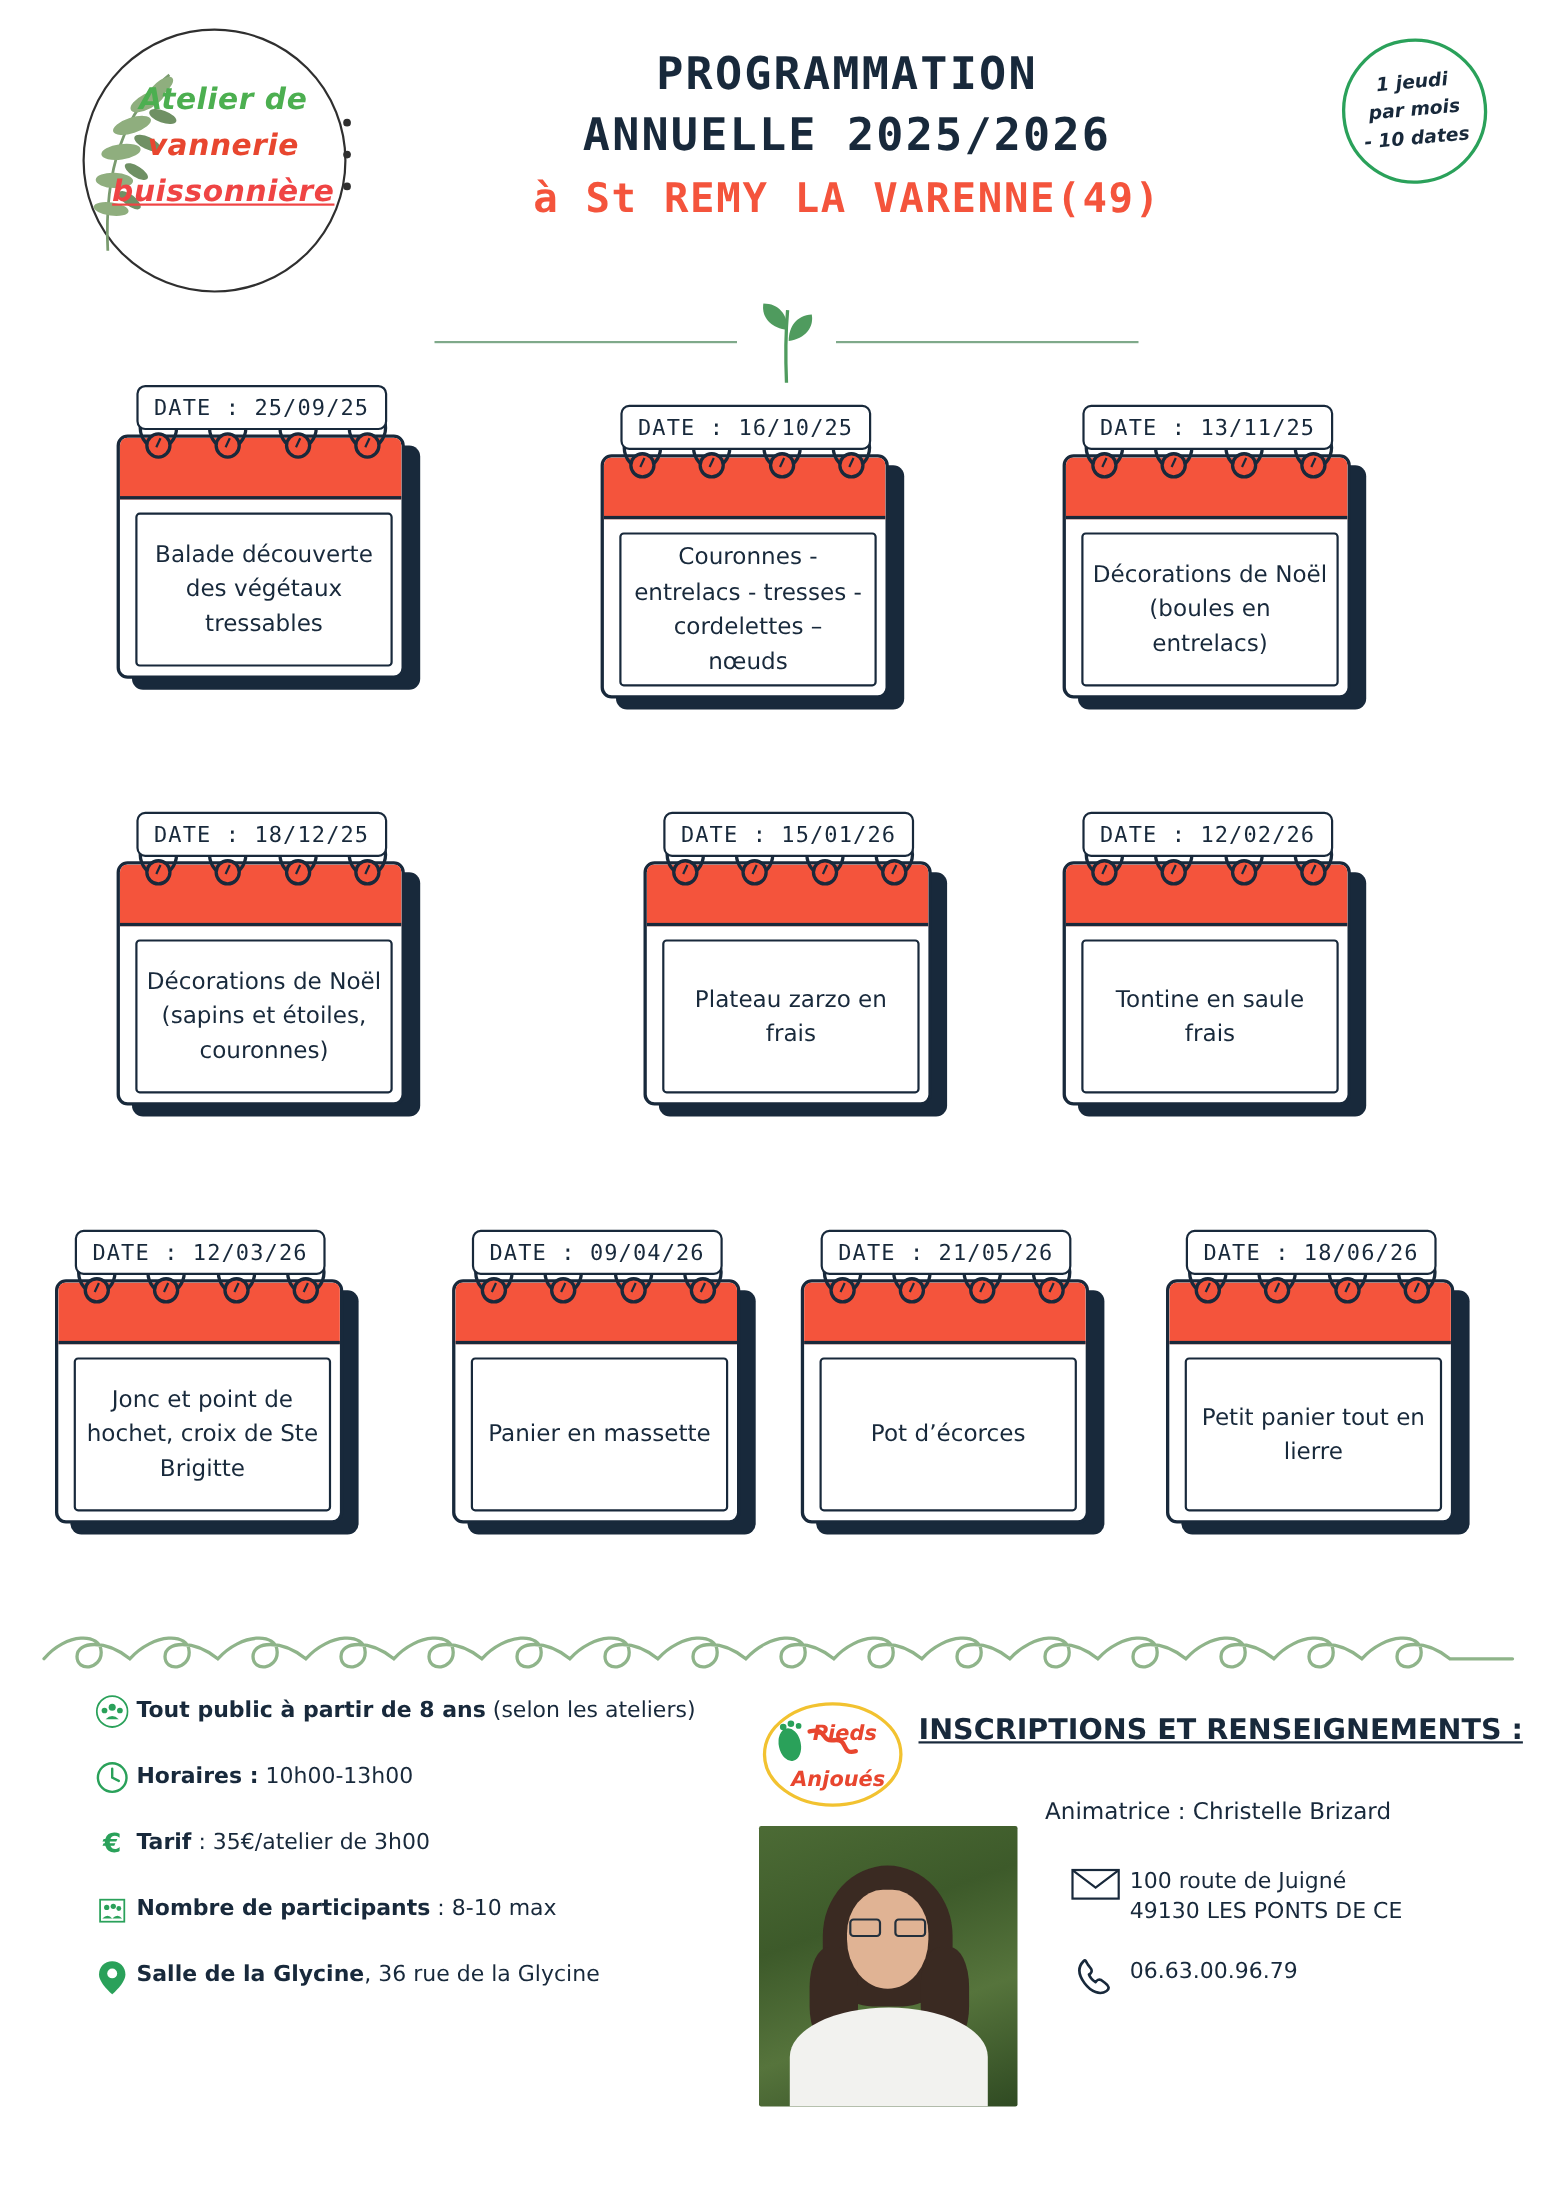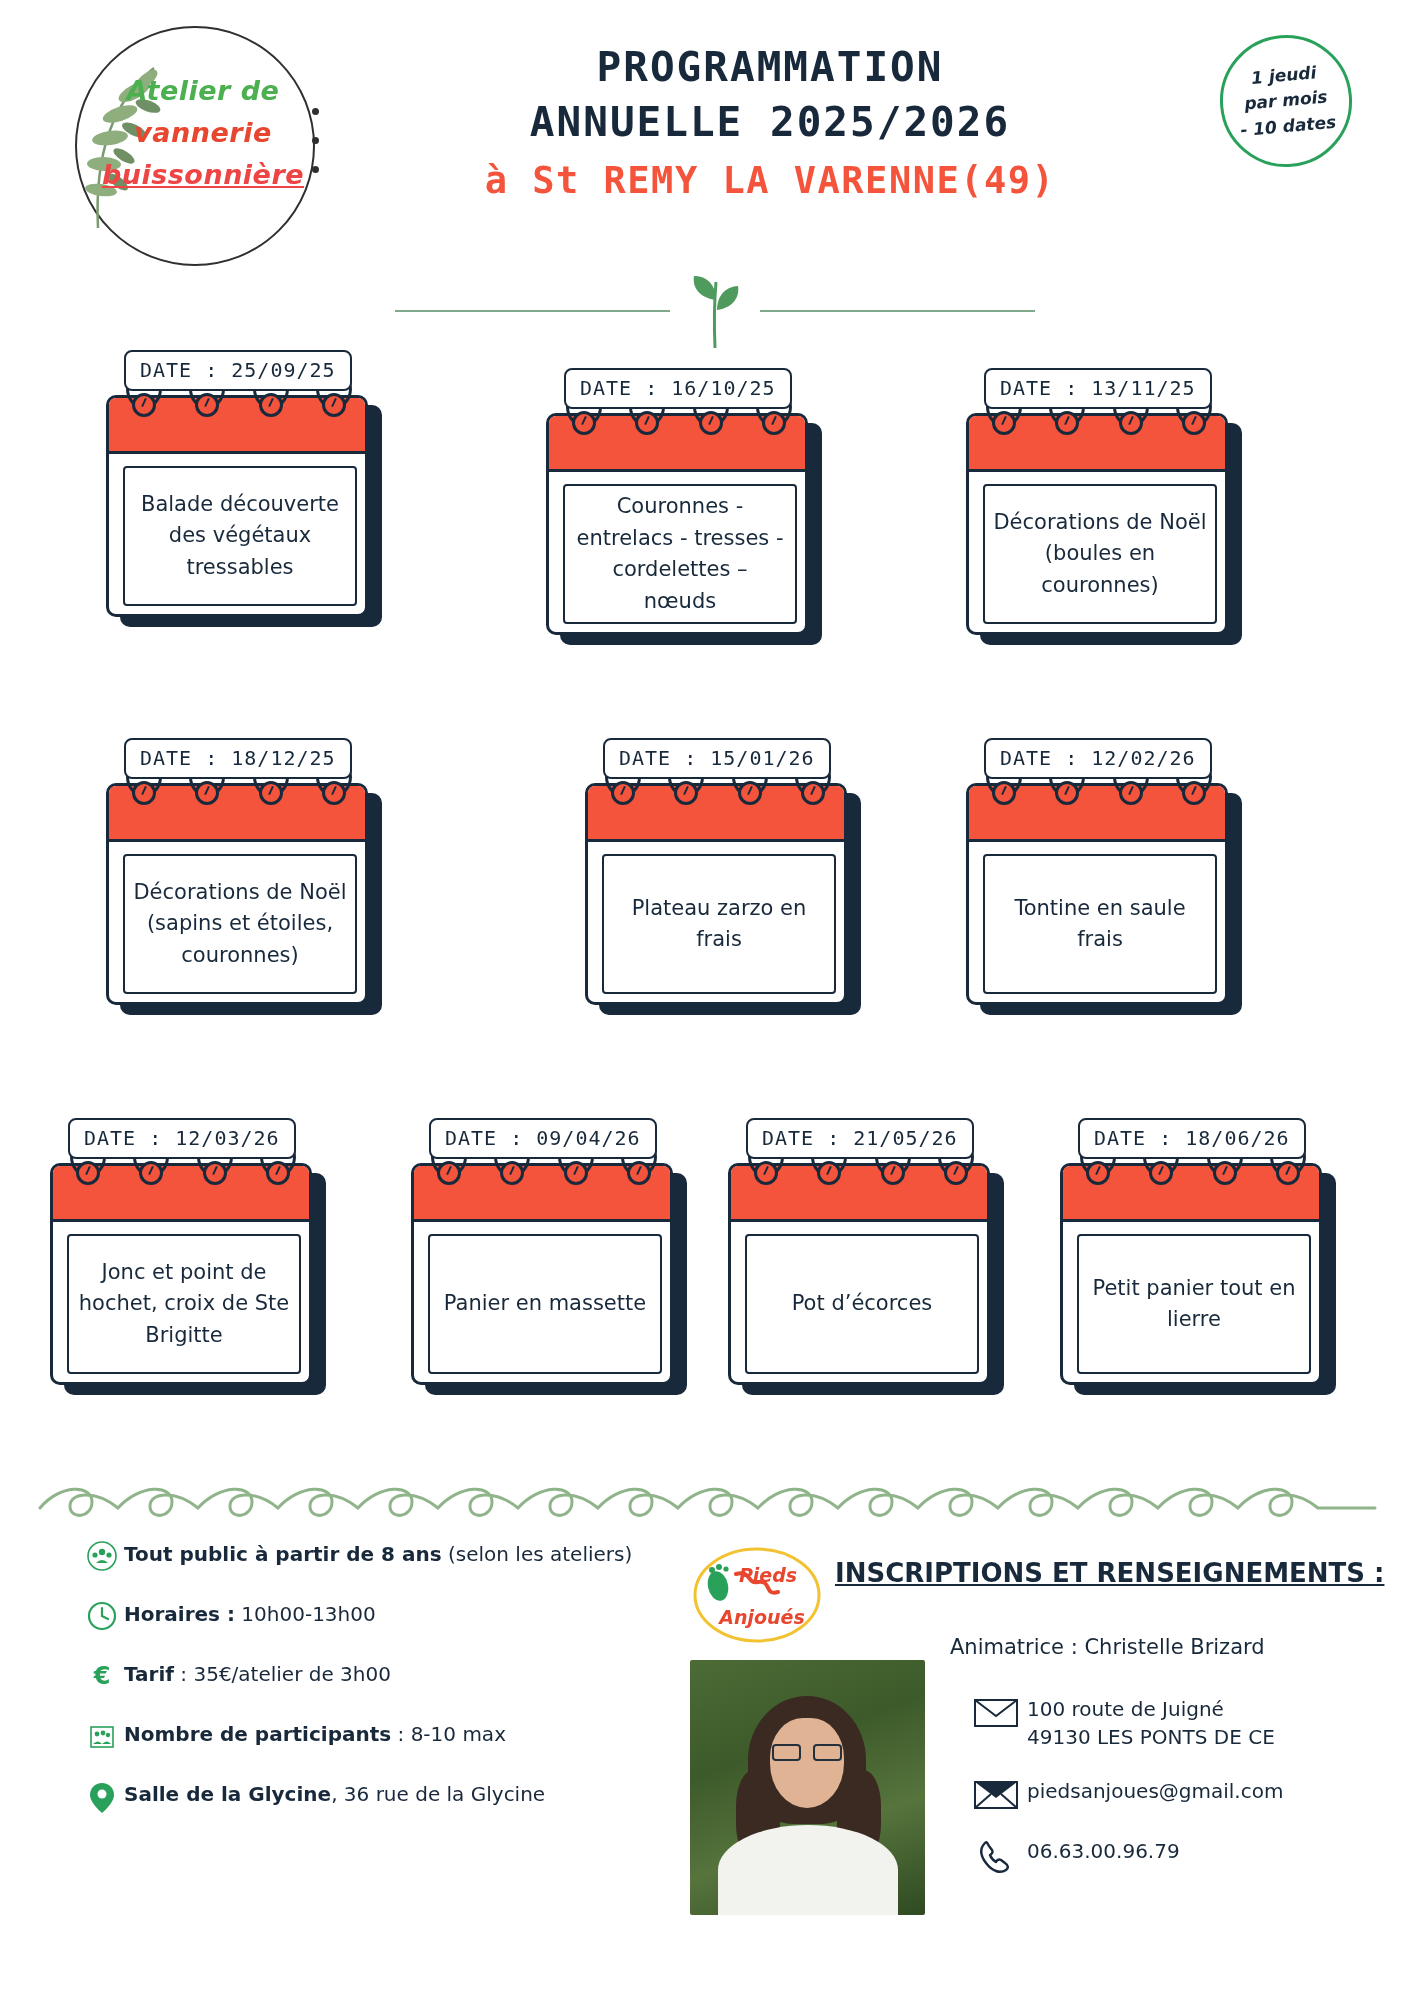--- a/index.html
+++ b/index.html
@@ -463,21 +463,21 @@
     </div>
   </div>
 
   <div class="cal" style="left:966px; top:18px;">
     <div class="datetag">DATE : 13/11/25</div>
     <div class="body">
       <div class="shadow"></div>
       <div class="card">
         <div class="redbar"></div>
         <div class="inner">
-          <div class="label">Décorations de Noël (boules en couronnes)</div>
+          <div class="label">Décorations de Noël (boules en entrelacs)</div>
         </div>
       </div>
       <div class="rings">
         <div class="ring">
             <div class="loop"></div>
             <div class="cap"></div>
           </div>
         <div class="ring">
             <div class="loop"></div>
             <div class="cap"></div>
@@ -843,30 +843,20 @@
           <rect x="2" y="3" width="42" height="26" fill="none" stroke="#18293b" stroke-width="2"></rect>
           <path d="M2 3 L23 19 L44 3" fill="none" stroke="#18293b" stroke-width="2"></path>
         </svg>
       </div>
       <div class="c-text">
         <div>100 route de Juigné</div>
         <div>49130 LES PONTS DE CE</div>
       </div>
     </div>
 
-    <div class="c-row">
-      <div class="c-icon">
-        <svg width="46" height="32" viewBox="0 0 46 32">
-          <rect x="2" y="3" width="42" height="26" fill="none" stroke="#18293b" stroke-width="2"></rect>
-          <path d="M2 29 L18 15 M44 29 L28 15" fill="none" stroke="#18293b" stroke-width="2"></path>
-          <path d="M2 3 L23 19 L44 3 Z" fill="#18293b"></path>
-        </svg>
-      </div>
-      <div class="c-text">piedsanjoues@gmail.com</div>
-    </div>
 
     <div class="c-row">
       <div class="c-icon">
         <svg width="40" height="38" viewBox="0 0 40 38">
           <path d="M9 4 C4 9, 4 16, 10 24 C16 32, 24 35, 30 31 C33 29, 32 26, 29 24 L25 21 C23 20, 21 21, 20 23 C17 21, 15 19, 14 16 C16 15, 17 13, 16 11 L13 7 C11 4, 11 2, 9 4 Z" fill="none" stroke="#18293b" stroke-width="2.4" stroke-linejoin="round"></path>
         </svg>
       </div>
       <div class="c-text">06.63.00.96.79</div>
     </div>
 

